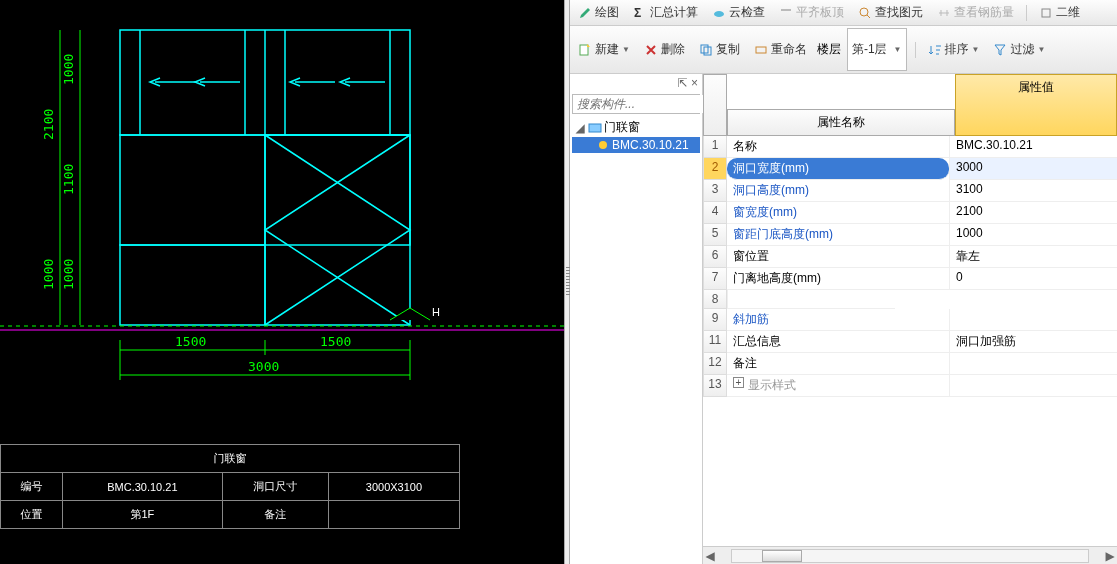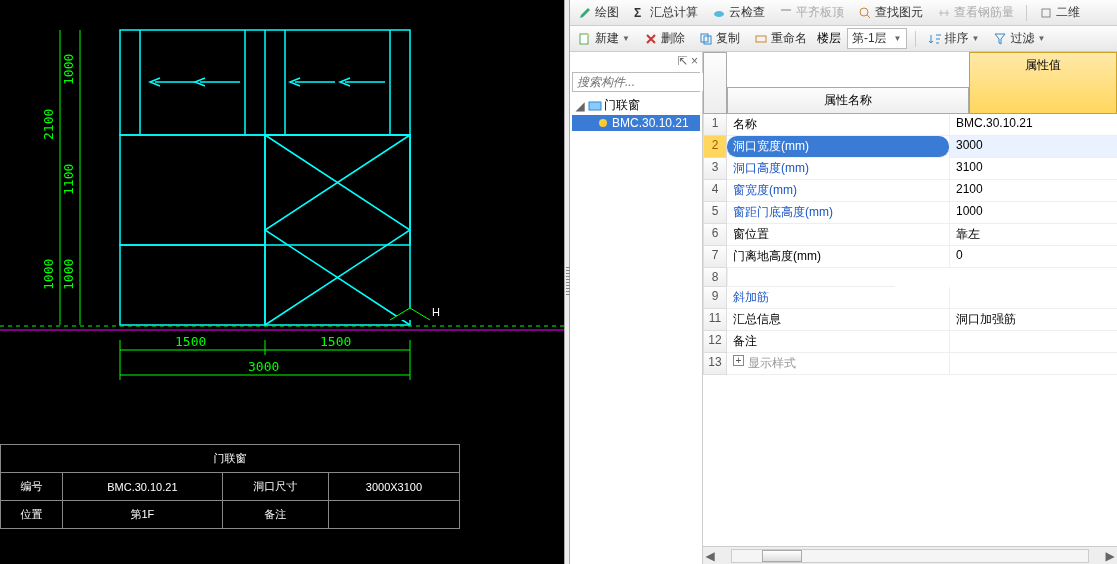--- a/index.html
+++ b/index.html
@@ -25,21 +25,21 @@
 .search-row .sbtn { width: 20px; display: flex; align-items: center; justify-content: center; color: #3a7bd5; cursor: pointer; }
 .tree { flex: 1; overflow: auto; padding: 2px; }
 .tree-node { display: flex; align-items: center; gap: 2px; padding: 1px 2px; white-space: nowrap; }
 .tree-ind { width: 12px; display: inline-block; text-align: center; color: #666; }
 .tree-ico { width: 14px; height: 14px; display: inline-block; }
 .tree-sel { background: #3a7bd5; color: #fff; }
 .prop-col { flex: 1; display: flex; flex-direction: column; background: #fff; }
 .prop-head { display: flex; }
 .ph-cell { padding: 4px; text-align: center; border: 1px solid #aaa; background: linear-gradient(#fdfdfd,#eee); }
 .ph-name { flex: 1; margin-top: 35px; }
-.ph-val { width: 148px; background: linear-gradient(#ffe9a8,#ffd65e); border: 1px solid #c9a227; }
+.ph-val { width: 162px; background: linear-gradient(#ffe9a8,#ffd65e); border: 1px solid #c9a227; }
 .prop-grid { flex: 1; overflow: auto; }
 .prop-row { display: flex; }
 .pr-num { width: 24px; text-align: center; background: linear-gradient(#fdfdfd,#eee); border: 1px solid #ddd; border-top: none; color: #555; padding: 2px; }
 .pr-name { flex: 1; border-bottom: 1px solid #eee; padding: 2px 6px; display: flex; align-items: flex-start; gap: 4px; }
 .pr-val { width: 168px; border-bottom: 1px solid #eee; border-left: 1px solid #eee; padding: 2px 6px; }
 .blue { color: #1a56c4; }
 .gray { color: #999; }
 .row-sel .pr-num { background: #ffd65e; color: #a05a00; }
 .row-sel .pr-name { background: #3a7bd5; color: #fff; border-radius: 10px; }
 .row-sel .pr-val { background: #eaf2ff; }
@@ -202,21 +202,21 @@
           </svg></span>
         <span>复制</span>
       </span>
     <span class="tb-btn">
         <span class="ico"><svg viewBox="0 0 14 14">
             <rect x="2" y="4" width="10" height="6" fill="none" stroke="#c83"></rect>
           </svg></span>
         <span>重命名</span>
       </span>
     <span>楼层</span>
-    <span class="tb-btn" style="border:1px solid #bbb;padding:1px 4px;background:#fff">
+    <span class="tb-btn" style="border:1px solid #bbb;padding:12px 4px;background:#fff">
         <span>第-1层</span>
         <span style="font-size:8px;color:#666;margin-left:4px">▼</span>
       </span>
     <div class="tb-sep"></div>
     <span class="tb-btn">
         <span class="ico"><svg viewBox="0 0 14 14">
             <path d="M3 3v8M3 11l-2-2M3 11l2-2M8 3h5M8 7h4M8 11h3" stroke="#38c"></path>
           </svg></span>
         <span>排序</span>
         <span style="font-size:8px;color:#666">▼</span>

